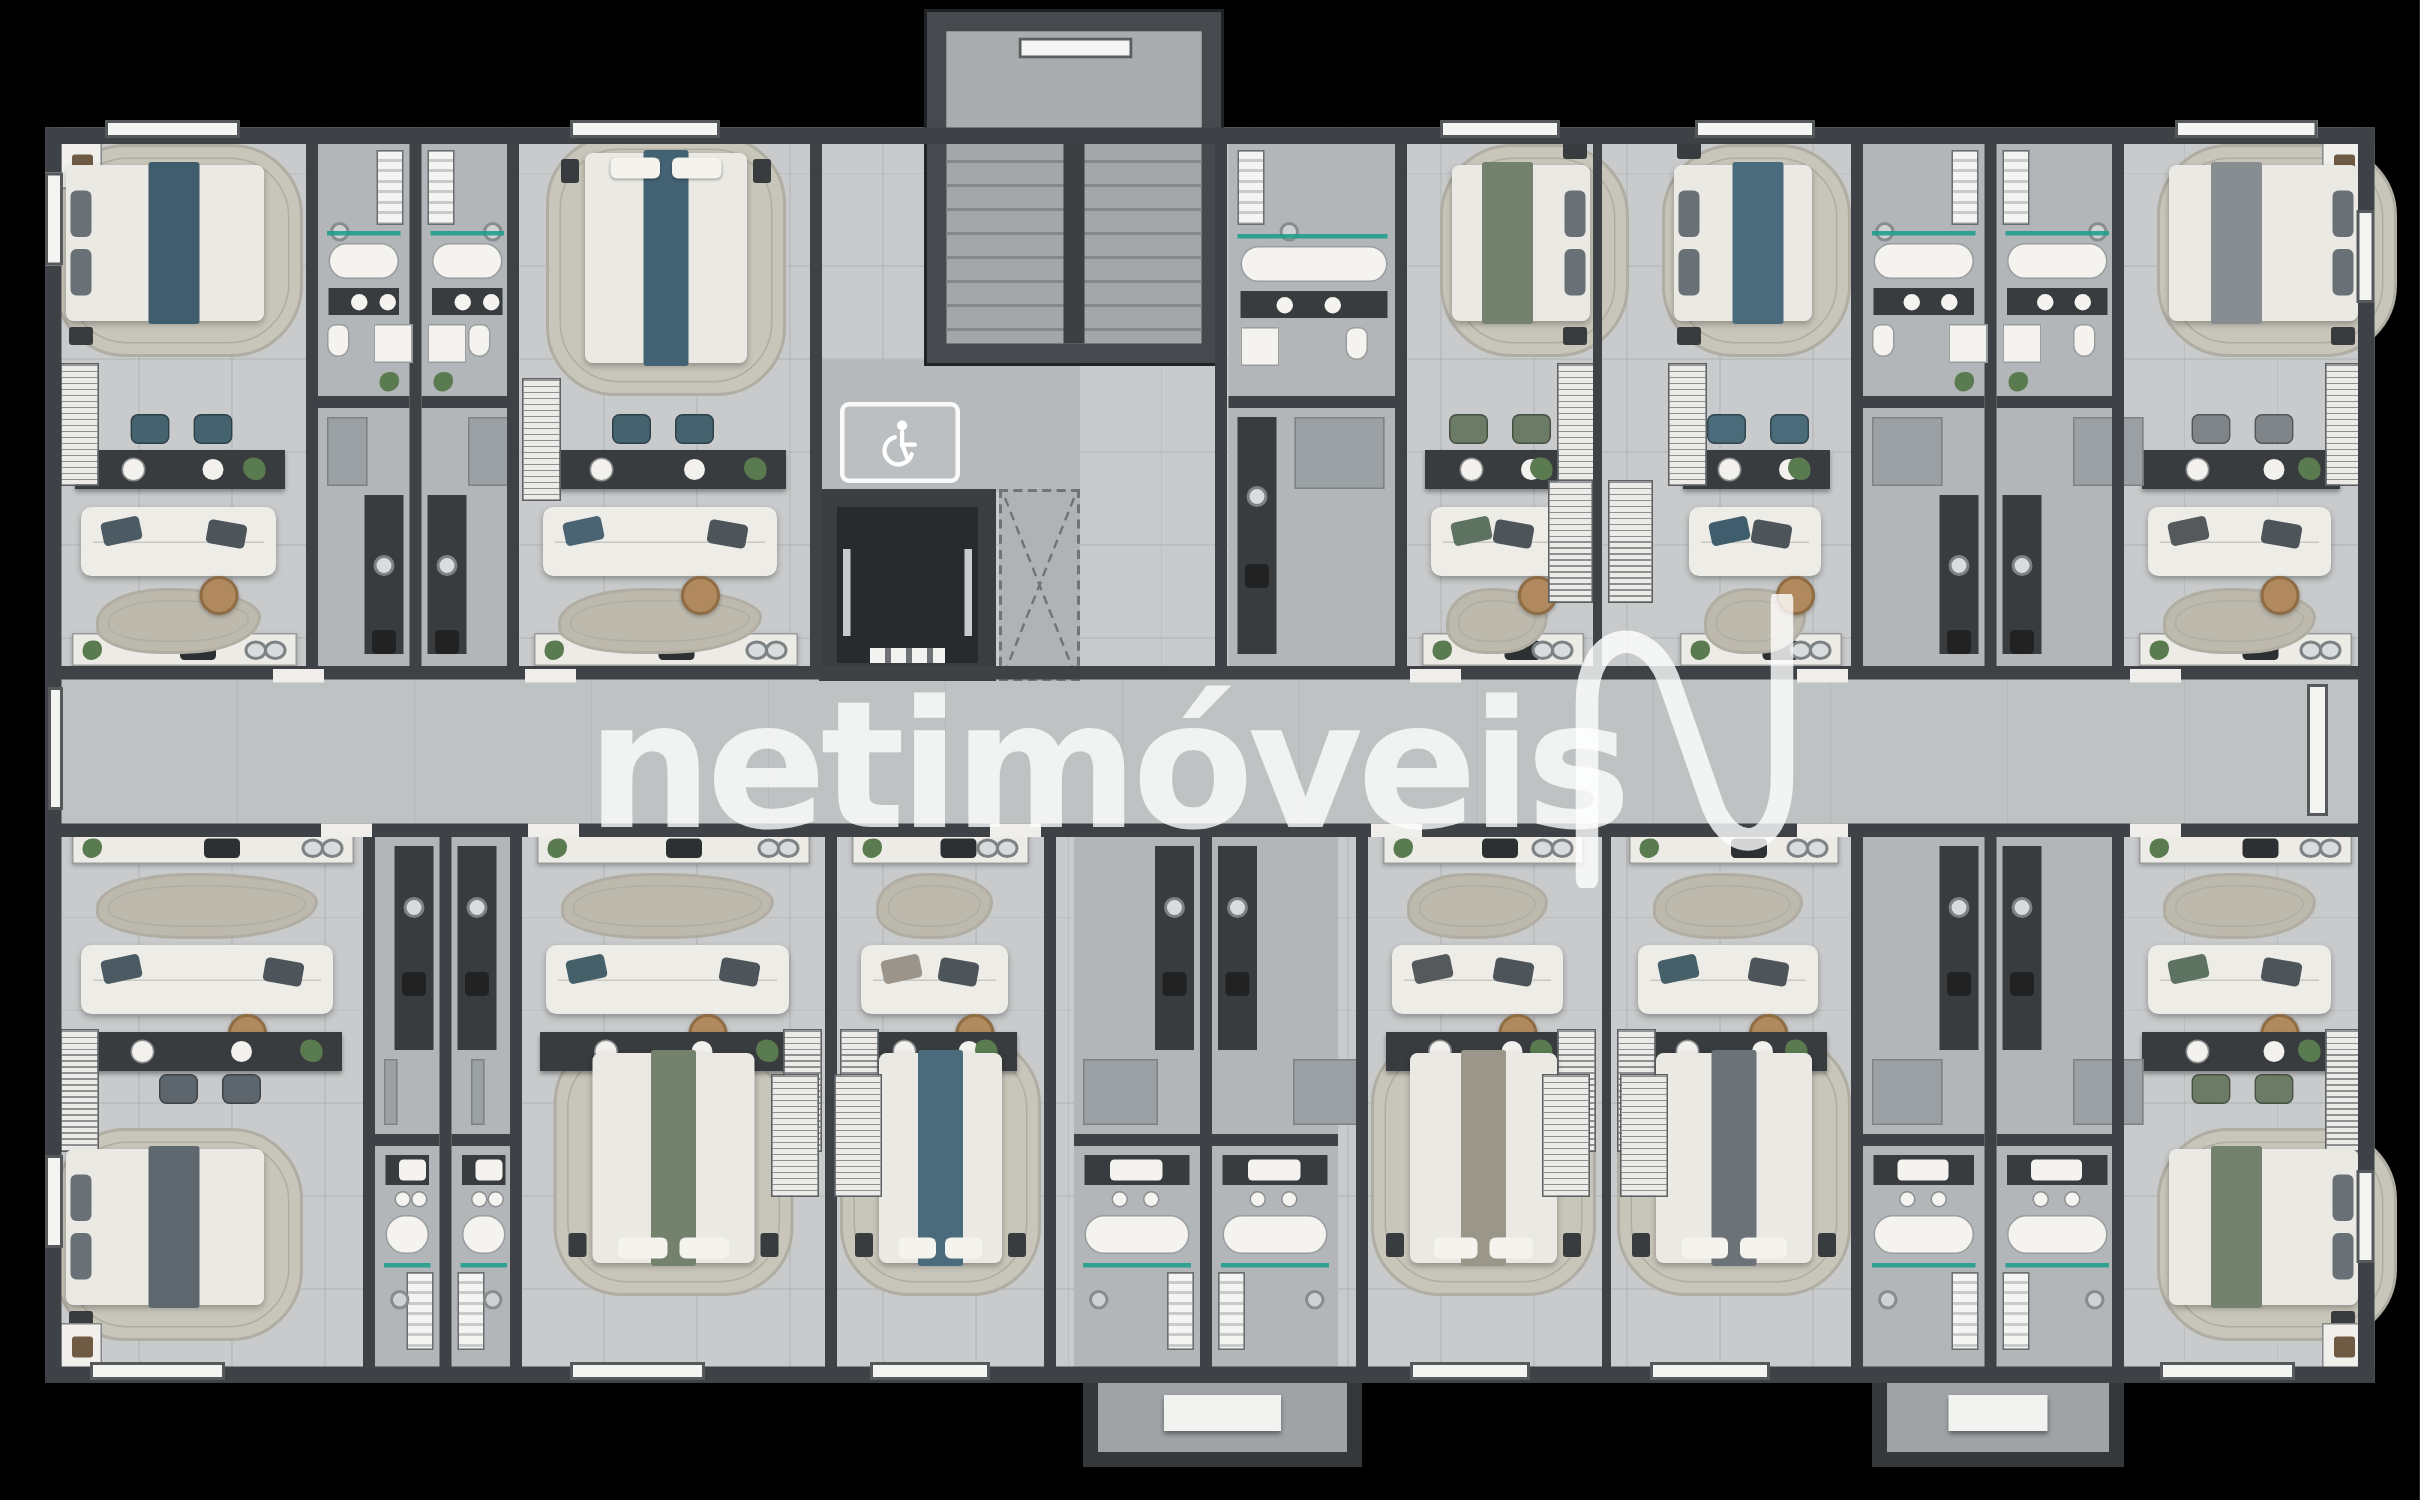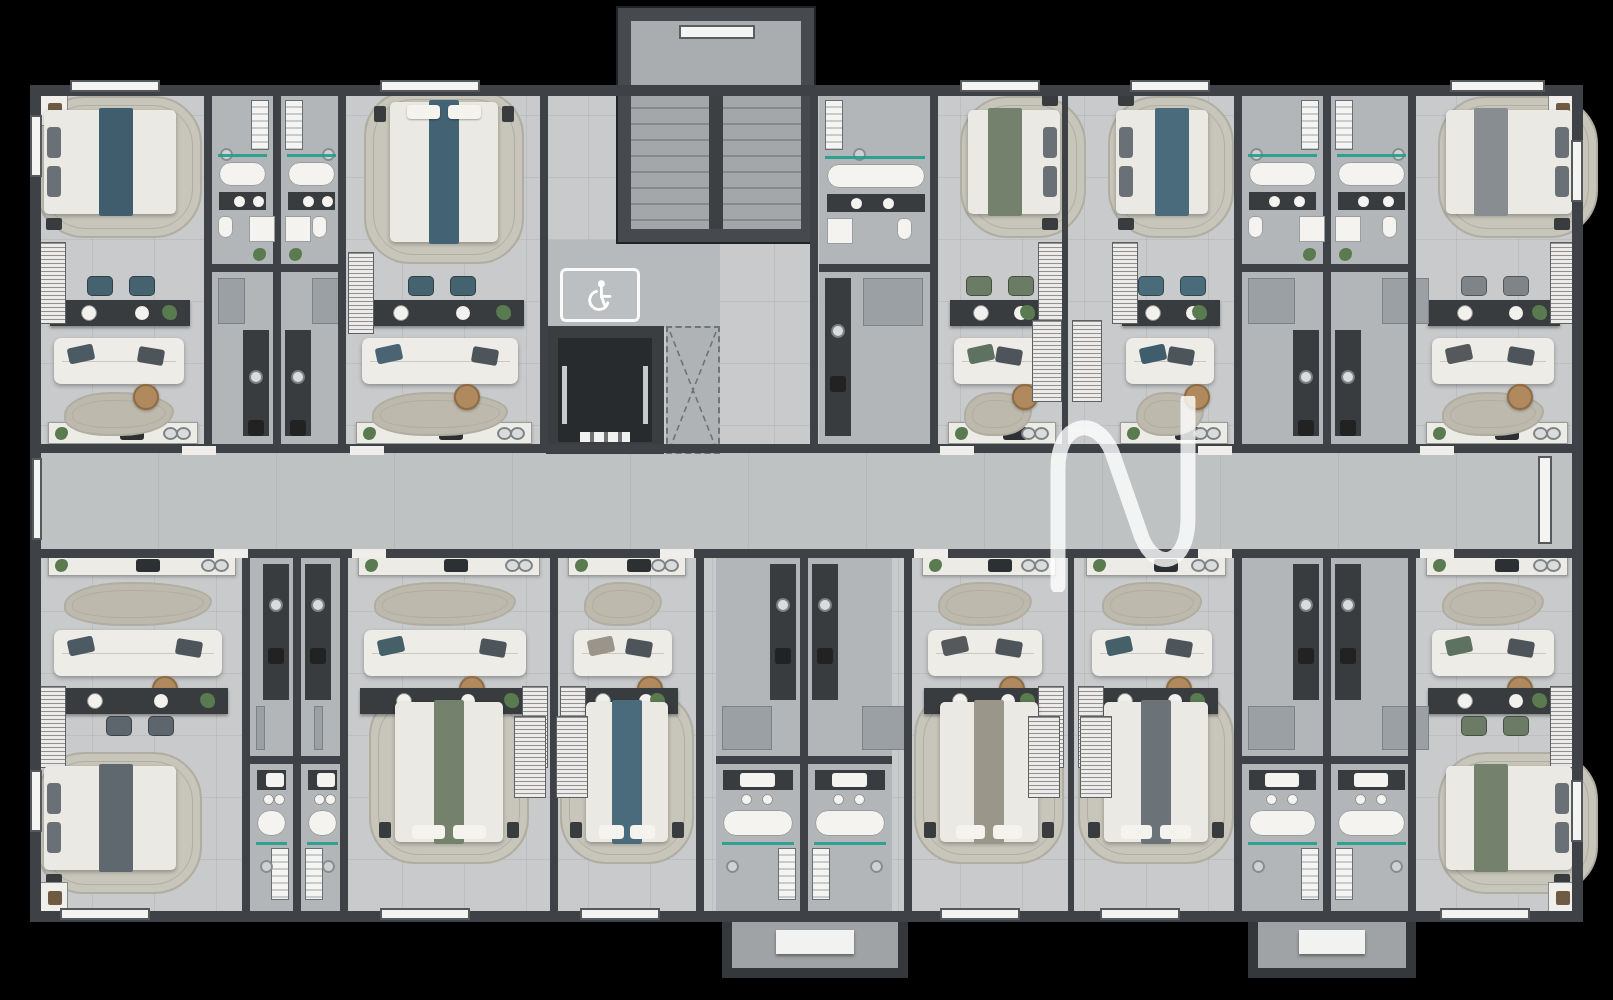--- a/index.html
+++ b/index.html
@@ -718,17 +718,18 @@
       <div style="left: 1420px; top: 549px; width: 34px; height: 9px; background: rgb(239, 238, 234); z-index: 6;"></div>
       <div style="left: 722px; top: 916px; width: 186px; height: 62px; background: rgb(159, 163, 165); border-top: none; border-right: 10px solid rgb(52, 56, 59); border-bottom: 10px solid rgb(52, 56, 59); border-left: 10px solid rgb(52, 56, 59); border-image: initial; z-index: 3;">
         <div style="left: 44px; top: 14px; width: 78px; height: 24px; background: rgb(242, 242, 240); box-shadow: rgba(0, 0, 0, 0.4) 0px 2px 3px;"></div>
       </div>
       <div style="left: 1248px; top: 916px; width: 168px; height: 62px; background: rgb(159, 163, 165); border-top: none; border-right: 10px solid rgb(52, 56, 59); border-bottom: 10px solid rgb(52, 56, 59); border-left: 10px solid rgb(52, 56, 59); border-image: initial; z-index: 3;">
         <div style="left: 41px; top: 14px; width: 66px; height: 24px; background: rgb(242, 242, 240); box-shadow: rgba(0, 0, 0, 0.4) 0px 2px 3px;"></div>
       </div>
     </div>
 
   <div class="watermark" style="left:0;top:0;width:100%;height:100%;z-index:10;pointer-events:none;">
+    <span class="wm-text" style="left:391px;top:451px;">netimóveis</span>
     <svg style="left:1038px;top:396px;" width="168" height="196" viewBox="0 0 168 196">
       <path d="M20 190 L20 72 C20 26 58 18 74 56 L104 142 C118 176 150 170 150 122 L150 4" fill="none" stroke="rgba(255,255,255,0.8)" stroke-width="15" stroke-linecap="round"></path>
     </svg>
   </div>
 </div>
 
 </body></html>

